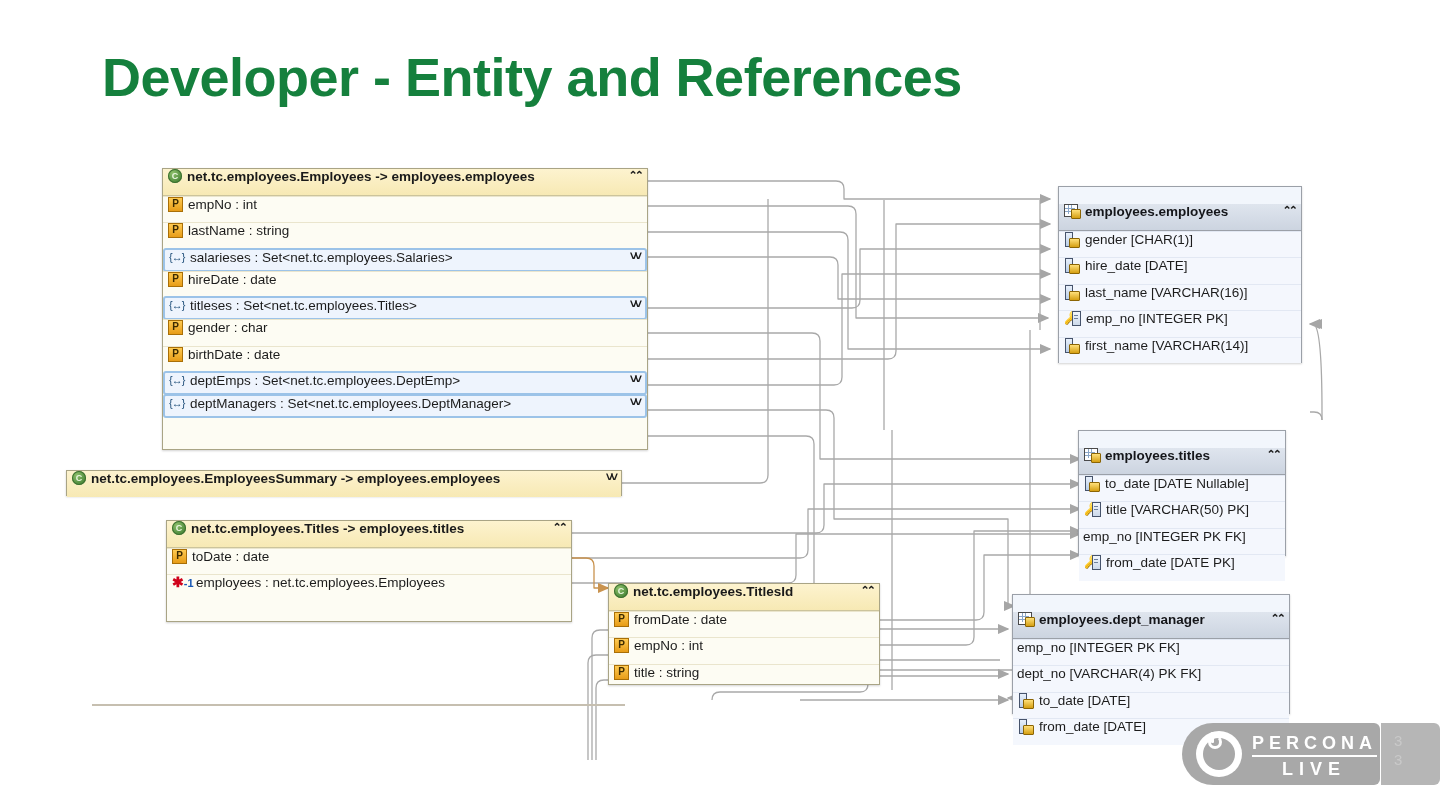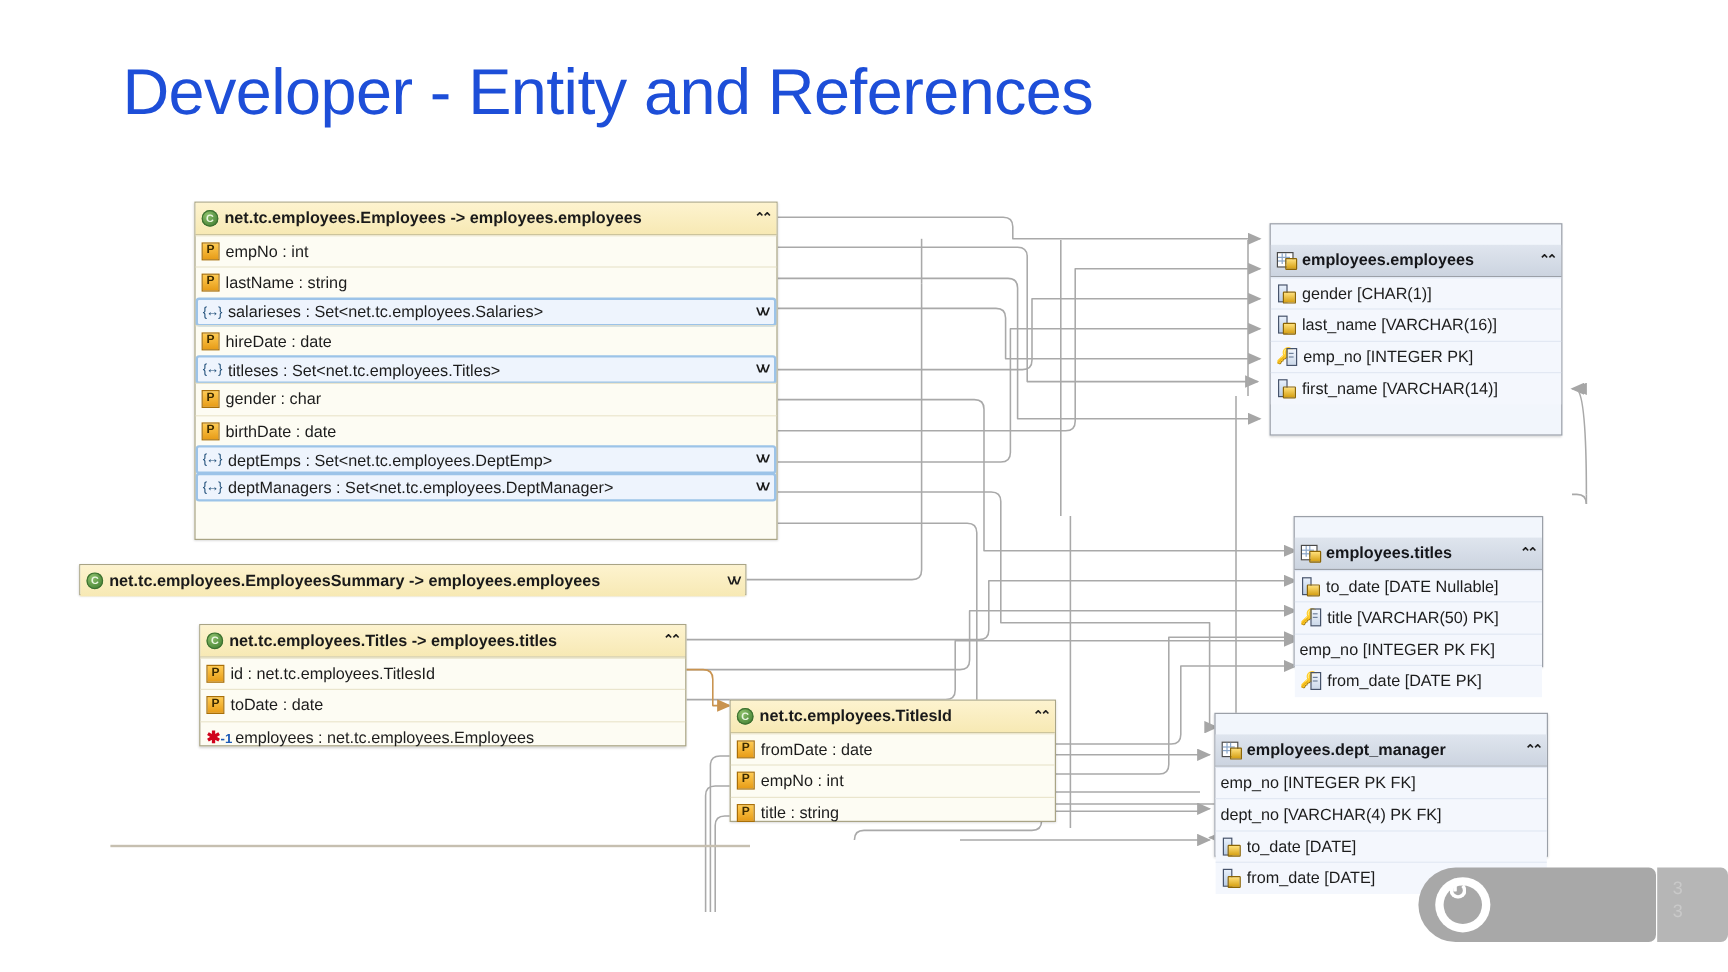--- a/index.html
+++ b/index.html
@@ -1,21 +1,21 @@
 <!DOCTYPE html>
 <html><head>
 <meta charset="utf-8">
 <style>
   html,body{margin:0;padding:0;}
   body{width:1440px;height:810px;background:#ffffff;overflow:hidden;
        font-family:"Liberation Sans",sans-serif;position:relative;}
 
   
-  #slide-title{position:absolute;left:102px;top:48px;font-size:54px;font-weight:normal;
-      color:#1d4ed8;letter-spacing:-0.5px;white-space:nowrap;line-height:1.1;}
+  #slide-title{position:absolute;left:102px;top:48px;font-size:54px;font-weight:bold;
+      color:#15803d;letter-spacing:-0.5px;white-space:nowrap;line-height:1.1;}
 
   
   #canvas{position:absolute;left:0;top:0;width:1440px;height:810px;}
   #wires{position:absolute;left:0;top:0;width:1440px;height:810px;}
 
   
   .node{position:absolute;box-sizing:border-box;}
 
   
   .entity{background:#fdfcf3;border:1px solid #a9a485;
@@ -26,21 +26,21 @@
   .entity .row:first-of-type{border-top:none;}
 
   
   .table{background:#f2f6fc;border:1px solid #9ba0a8;
          box-shadow:0 1px 2px rgba(0,0,0,.18);}
   .table .hdr{background:linear-gradient(#dfe5ee,#ccd4e0);
          border-bottom:1px solid #9ba0a8;font-weight:bold;color:#15161a;margin-top:17px;}
   .table .row{border-top:1px solid #e2e8f3;background:#f4f7fd;}
 
   
-  .row,.hdr{display:flex;align-items:center;height:25.5px;padding:0 6px 0 5px;
+  .row,.hdr{display:flex;height:25.5px;padding:0 6px 0 5px;
        font-size:13.5px;color:#1c1c1c;white-space:nowrap;overflow:hidden;}
   .row .lbl,.hdr .lbl{flex:0 0 auto;}
   .hdr .chev{margin-left:auto;padding-left:10px;}
 
   
   .row.sel{background:#eef4fd;border:2px solid #9cc3e8;border-radius:3px;
       height:24px;margin:-1px 0;box-sizing:border-box;padding-left:4px;}
   .row.sel .chev{margin-left:auto;padding-left:10px;}
 
   
@@ -259,24 +259,20 @@
   </div>
 
   <div class="node entity" style="left:166px;top:520px;width:406px;height:102px;">
     <div class="hdr">
       <span class="ico ico-class"></span>
       <span class="lbl">net.tc.employees.Titles -&gt; employees.titles</span>
       <span class="chev" style="letter-spacing: -3px; font-size: 11px;">⌃⌃</span>
     </div>
     <div class="row">
       <span class="ico ico-prop"></span>
-      <span class="lbl">id : net.tc.employees.TitlesId</span>
-    </div>
-    <div class="row">
-      <span class="ico ico-prop"></span>
       <span class="lbl">toDate : date</span>
     </div>
     <div class="row">
       <span class="ico ico-m21"><span class="st">✱</span><span class="one">-1</span></span>
       <span class="lbl">employees : net.tc.employees.Employees</span>
     </div>
   </div>
 
   <div class="node entity" style="left:608px;top:583px;width:272px;height:102px;">
     <div class="hdr">
@@ -306,20 +302,27 @@
         </span>
       <span class="lbl">employees.employees</span>
       <span class="chev" style="letter-spacing: -3px; font-size: 11px;">⌃⌃</span>
     </div>
     <div class="row">
       <span class="ico ico-col">
           <span class="bar"></span>
           <span class="lock"></span>
         </span>
       <span class="lbl">gender [CHAR(1)]</span>
+    </div>
+    <div class="row">
+      <span class="ico ico-col">
+          <span class="bar"></span>
+          <span class="lock"></span>
+        </span>
+      <span class="lbl">hire_date [DATE]</span>
     </div>
     <div class="row">
       <span class="ico ico-col">
           <span class="bar"></span>
           <span class="lock"></span>
         </span>
       <span class="lbl">last_name [VARCHAR(16)]</span>
     </div>
     <div class="row">
       <span class="ico ico-pk">
@@ -407,17 +410,21 @@
 
 <div id="hrule"></div>
 
 <div id="pagebox"></div>
 <div id="badge">
   <div class="ring">
     <div class="inner"></div>
     <div class="pw"></div>
     <div class="pwstem"></div>
   </div>
+  <div class="txt">
+    <span class="l1">PERCONA</span>
+    <span class="l2">LIVE</span>
+  </div>
 </div>
 <div id="pagenum">
   <div>3</div>
   <div>3</div>
 </div>
 
 </body></html>

